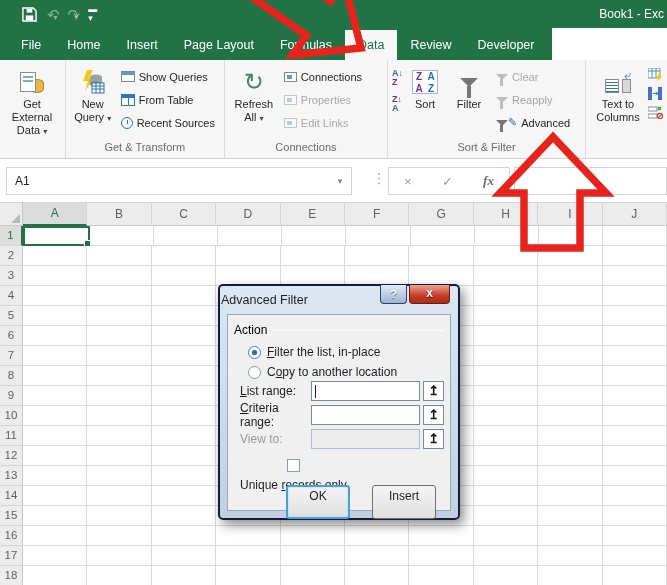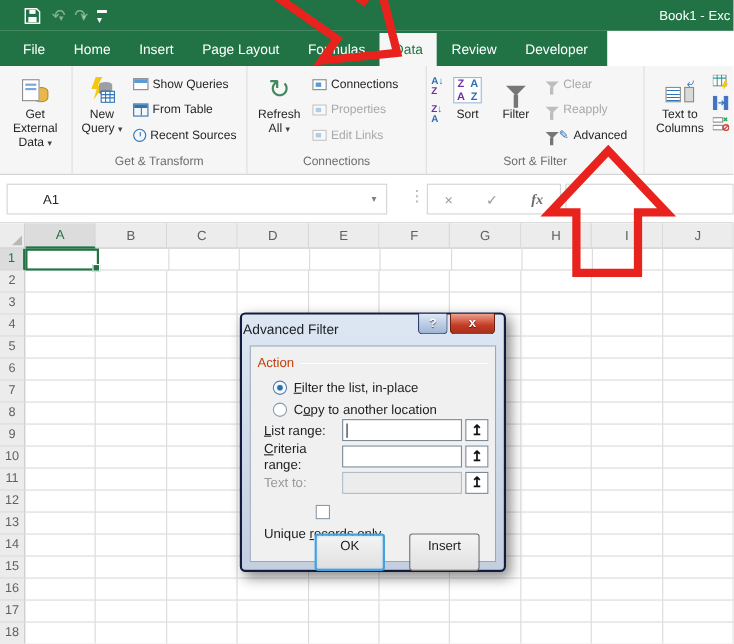--- a/index.html
+++ b/index.html
@@ -72,21 +72,21 @@
     background:repeating-linear-gradient(#fff 0 2px, #2e75b6 2px 3px); }
   .ttc-ic .cells { position:absolute; right:0; bottom:0; width:9px; height:14px; border:1px solid #8c8c8c;
     background:#d9d9d9; }
   .ttc-ic .arr { position:absolute; right:0; top:-2px; color:#2e75b6; font-size:12px; line-height:1; }
   .dtool-ic { width:15px; height:13px; margin:3px 0; }
 
   
   .fbar { position:absolute; left:0; top:160px; width:667px; height:43px; background:#fff;
     border-bottom:1px solid #d4d4d4; }
   .namebox { position:absolute; left:6px; top:7px; width:346px; height:28px;
-    border:1px solid #d4d4d4; display:flex; align-items:center; font-size:12px; color:#262626;padding-left:24px; }
+    border:1px solid #d4d4d4; display:flex; align-items:center; font-size:12px; color:#262626; }
   .namebox .nb-text { padding-left:8px; flex:1; }
   .namebox .nb-arrow { width:22px; text-align:center; color:#808080; font-size:9px; }
   .fdots { position:absolute; left:372px; top:10px; color:#b0b0b0; font-size:14px; letter-spacing:1px; }
   .fbtns { position:absolute; left:388px; top:7px; width:122px; height:28px; border:1px solid #d4d4d4;
     display:flex; align-items:center; justify-content:space-around; }
   .fbtns .fb { color:#9a9a9a; font-size:13px; }
   .fbtns .fx { font-family:"Liberation Serif", serif; font-style:italic; color:#6d6d6d; font-weight:bold; }
   .finput { position:absolute; left:514px; top:7px; width:153px; height:28px; border:1px solid #d4d4d4; background:#fff; }
 
   
@@ -118,21 +118,21 @@
     background:linear-gradient(#dfe9f7,#9fb4d4); border:1px solid #30406b; border-top:none;
     border-radius:0 0 4px 4px; color:#fff; font-size:11px; font-weight:bold; text-align:center;
     line-height:18px; text-shadow:0 1px 1px #345; }
   .dlg-close { position:absolute; left:189px; top:-1px; width:41px; height:19px;
     background:linear-gradient(#f0a492,#c33c24 60%,#a82f1a); border:1px solid #6e1f10; border-top:none;
     border-radius:0 0 4px 4px; color:#fff; font-size:12px; font-weight:bold; text-align:center;
     line-height:17px; text-shadow:0 1px 1px #601; }
   .dlg-body { position:absolute; left:7px; right:7px; top:28px; bottom:7px;
     background:#f0f0f0; border:1px solid #98a8bd; }
   .grp-hdr { position:absolute; left:6px; top:8px; right:6px; display:flex; align-items:center; gap:6px; }
-  .grp-hdr .t { font-size:12px; color:#c2410c; }
+  .grp-hdr .t { font-size:12px; color:#000000; }
   .grp-hdr .ln { flex:1; height:1px; background:#d5dfe5; border-bottom:1px solid #fff; }
   .radio-row { position:absolute; left:20px; display:flex; align-items:center; gap:6px; font-size:12px; color:#1c1e21; }
   .radio { width:13px; height:13px; border-radius:50%; border:1px solid #8a9aa9; background:#fff; position:relative; }
   .radio.on { border-color:#4f7ba7; }
   .radio.on::after { content:""; position:absolute; left:3px; top:3px; width:5px; height:5px;
     border-radius:50%; background:#2f6fa7; box-shadow:0 0 2px #6db2e8; }
   .field-row { position:absolute; left:12px; right:6px; height:20px; display:flex; align-items:center; }
   .field-row .flabel { width:72px; font-size:12px; color:#1c1e21; }
   .field-row.disabled .flabel { color:#9a9a9a; }
   .field-input { width:112px; height:20px; background:#fff; border:1px solid #7a8a99; position:relative; }
@@ -637,21 +637,21 @@
             <span class="caret"></span>
           </span>
         <span class="range-btn"><span>↥</span></span>
       </div>
       <div class="field-row" style="top:90px;">
         <span class="flabel"><u>C</u>riteria range:</span>
         <span class="field-input"></span>
         <span class="range-btn"><span>↥</span></span>
       </div>
       <div class="field-row disabled" style="top:114px;">
-        <span class="flabel">Text to:</span>
+        <span class="flabel">View to:</span>
         <span class="field-input"></span>
         <span class="range-btn"><span>↥</span></span>
       </div>
       <div class="chk-row" style="top:144px;flex-direction:column;">
         <span class="chk"></span>
         <span>Unique <u>r</u>ecords only</span>
       </div>
       <div class="dlg-btn focused" style="left:58px; top:170px;">OK</div>
       <div class="dlg-btn" style="left:144px; top:170px;">Insert</div>
     </div>

